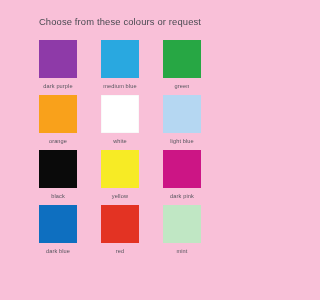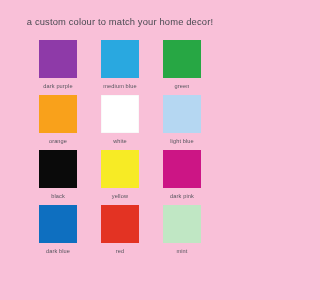--- a/index.html
+++ b/index.html
@@ -67,21 +67,21 @@
     text-align: center;
     white-space: nowrap;
   }
 </style>
 </head>
 <body style="background: rgb(249, 192, 216);">
 
 <div class="page">
 
   <div class="headline">
-    <span class="line">a custom colour to match your home decor!</span>
+    <span class="line">Choose from these colours or request</span>
   </div>
 
   <div class="swatch-grid">
       <div class="swatch-cell">
         <span class="swatch-chip" style="background: rgb(142, 58, 168);"></span>
         <span class="swatch-label">dark purple</span>
       </div>
       <div class="swatch-cell">
         <span class="swatch-chip" style="background: rgb(41, 168, 224);"></span>
         <span class="swatch-label">medium blue</span>

